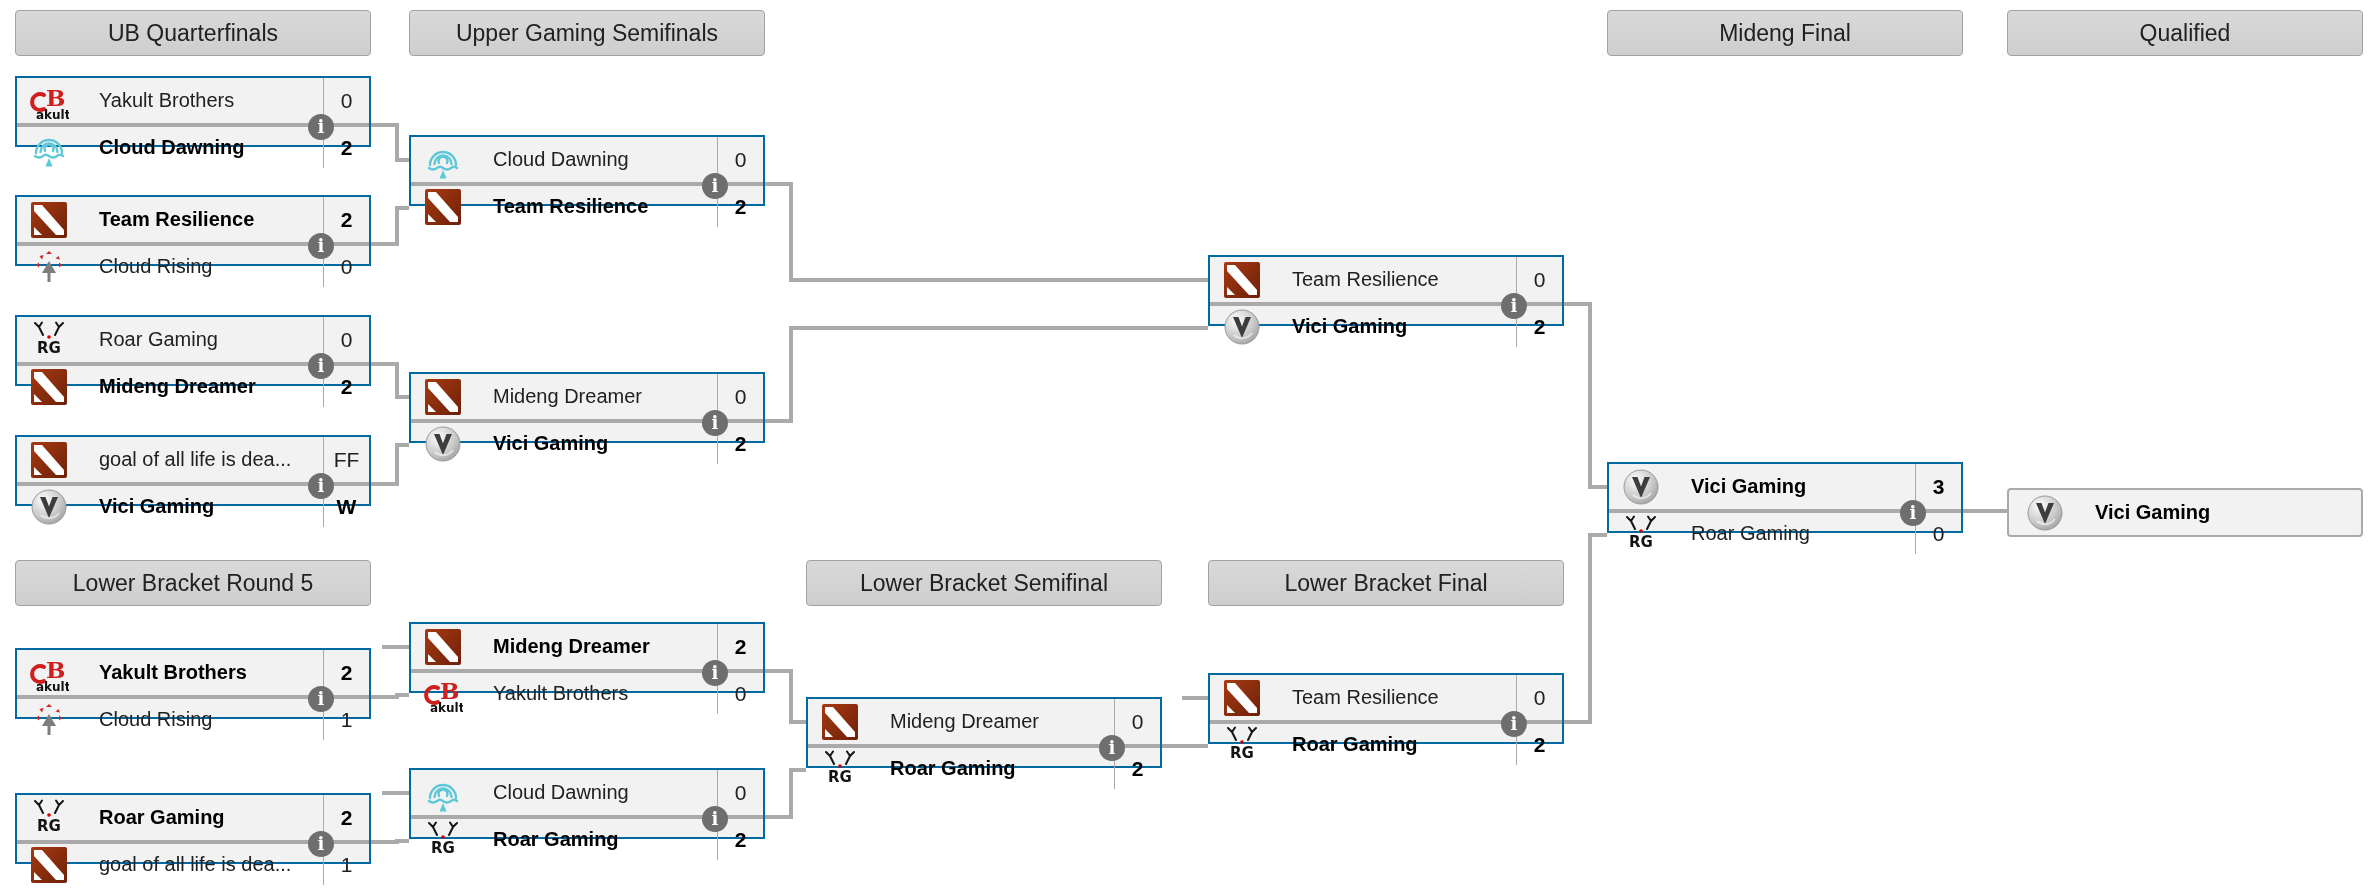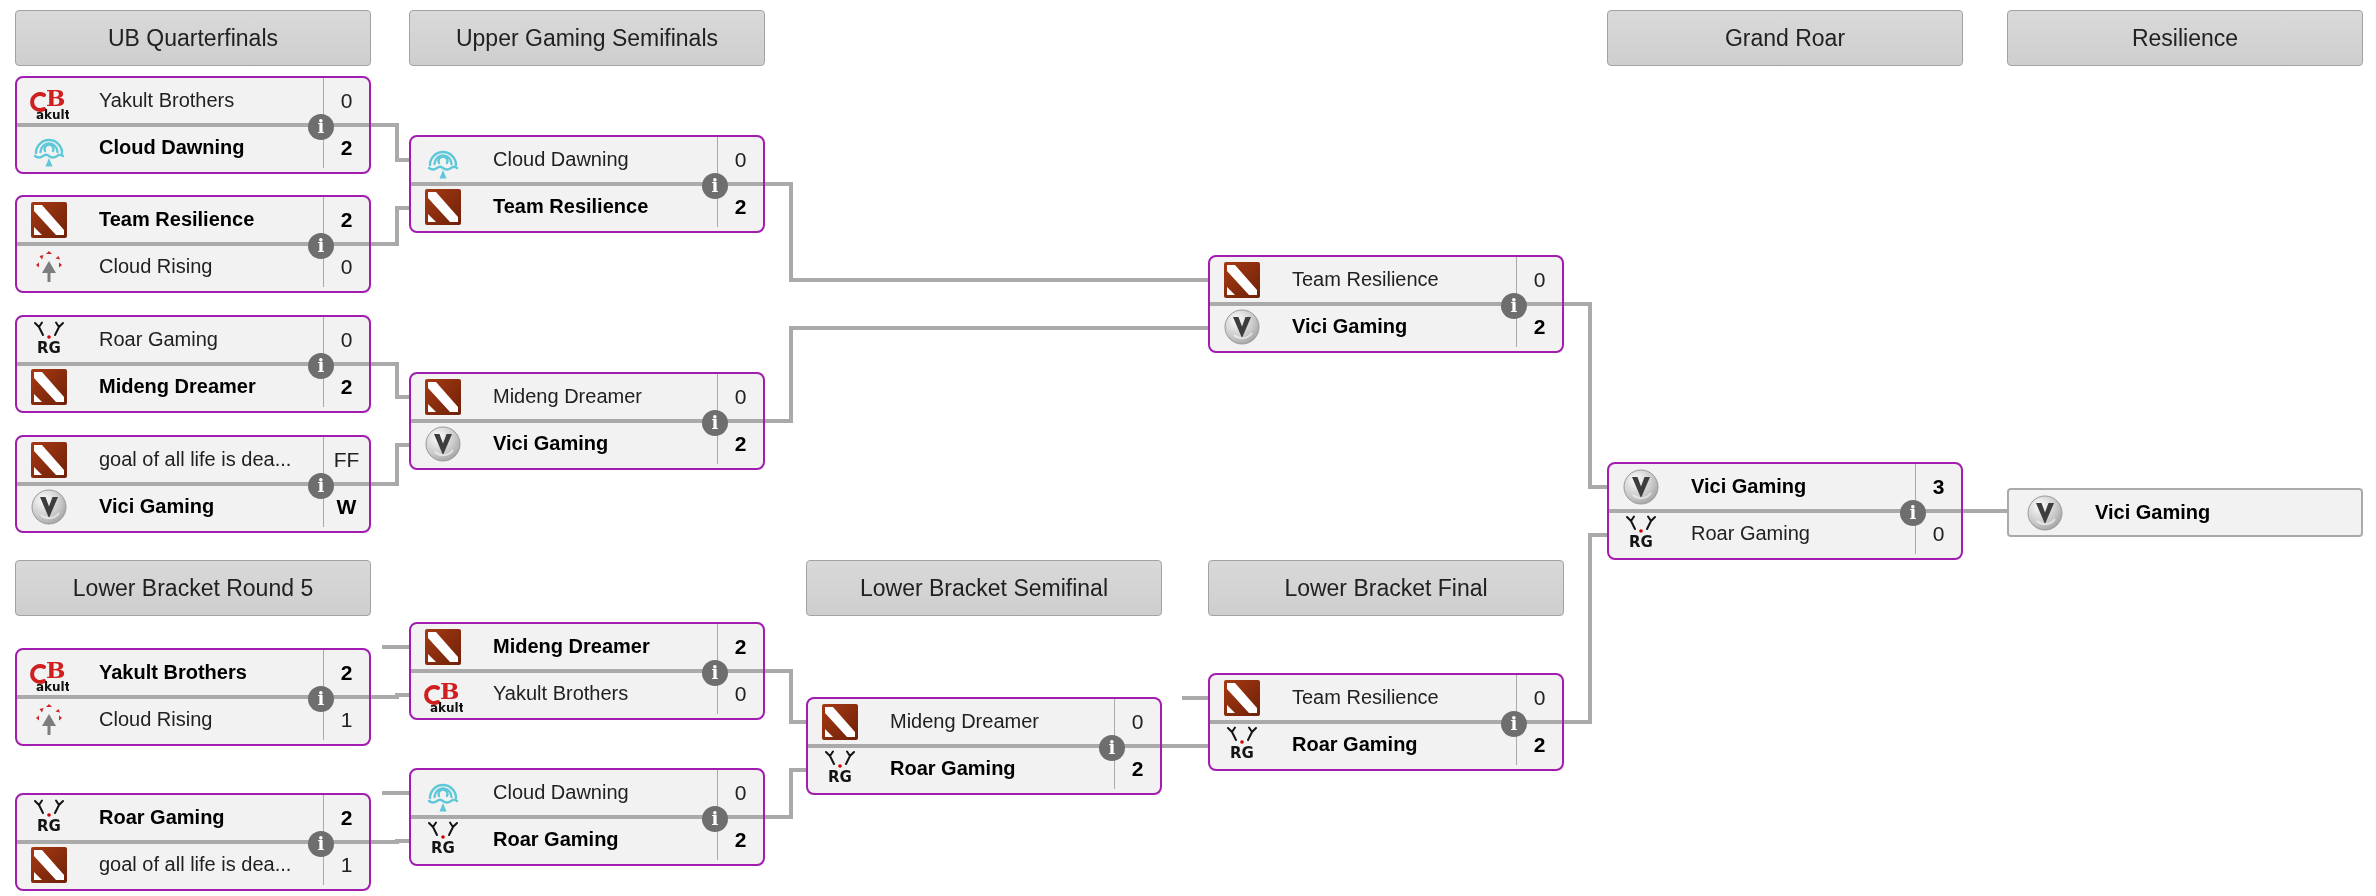--- a/index.html
+++ b/index.html
@@ -2,29 +2,29 @@
 <html><head>
 <meta charset="utf-8">
 <style>
   html,body{margin:0;padding:0;background:#fff;}
   #stage{
     position:relative;width:2376px;height:896px;background:#ffffff;overflow:hidden;
     font-family:"Liberation Sans","DejaVu Sans",sans-serif;color:#202122;
   }
   svg.connectors{position:absolute;left:0;top:0;z-index:1;}
   .hdr{
-    position:absolute;width:356px;height:56px;box-sizing:border-box;z-index:2;
+    position:absolute;width:356px;height:46px;box-sizing:border-box;z-index:2;
     background:linear-gradient(#d9d9d9,#cecece);
     border:1px solid #a2a2a2;border-radius:4px;
     display:flex;align-items:center;justify-content:center;
     font-size:23px;color:#202122;
   }
   .match{
-    position:absolute;width:356px;height:98px;box-sizing:border-box;z-index:2;
-    background:#f2f2f2;border:2px solid #a21caf;border-radius:8px;
+    position:absolute;width:356px;height:71px;box-sizing:border-box;z-index:2;
+    background:#f2f2f2;border:2px solid #0369a1;border-radius:0;
   }
   .row{
     position:relative;height:45px;display:flex;align-items:center;box-sizing:border-box;
   }
   .row.bottom{border-top:4px solid #aaaaaa;}
   .logo{width:40px;height:40px;margin-left:12px;flex:0 0 40px;}
   .qual .logo{margin-left:16px;}
   .tname{
     flex:1;margin-left:30px;font-size:20px;white-space:nowrap;overflow:hidden;
     color:#202122;
@@ -131,22 +131,22 @@
       <polyline points="765,817 791,817 791,770 806,770"></polyline>
       <polyline points="1162,746 1208,746"></polyline>
       <polyline points="382,647 409,647"></polyline>
       <polyline points="382,793 409,793"></polyline>
       <polyline points="1182,698 1208,698"></polyline>
     </g>
   </svg>
 
   <div class="hdr" style="left:15px;top:10px">UB Quarterfinals</div>
   <div class="hdr" style="left:409px;top:10px">Upper Gaming Semifinals</div>
-  <div class="hdr" style="left:1607px;top:10px">Grand Roar</div>
-  <div class="hdr" style="left:2007px;top:10px">Resilience</div>
+  <div class="hdr" style="left:1607px;top:10px">Mideng Final</div>
+  <div class="hdr" style="left:2007px;top:10px">Qualified</div>
   <div class="hdr" style="left:15px;top:560px">Lower Bracket Round 5</div>
   <div class="hdr" style="left:1208px;top:560px">Lower Bracket Final</div>
   <div class="hdr" style="left:806px;top:560px">Lower Bracket Semifinal</div>
 
   <div class="match" style="left:15px;top:76px">
     <div class="row top">
       <svg class="logo">
           <use href="#logo-yakult-brothers" xlink:href="#logo-yakult-brothers"></use>
         </svg>
       <span class="tname">Yakult Brothers</span>

